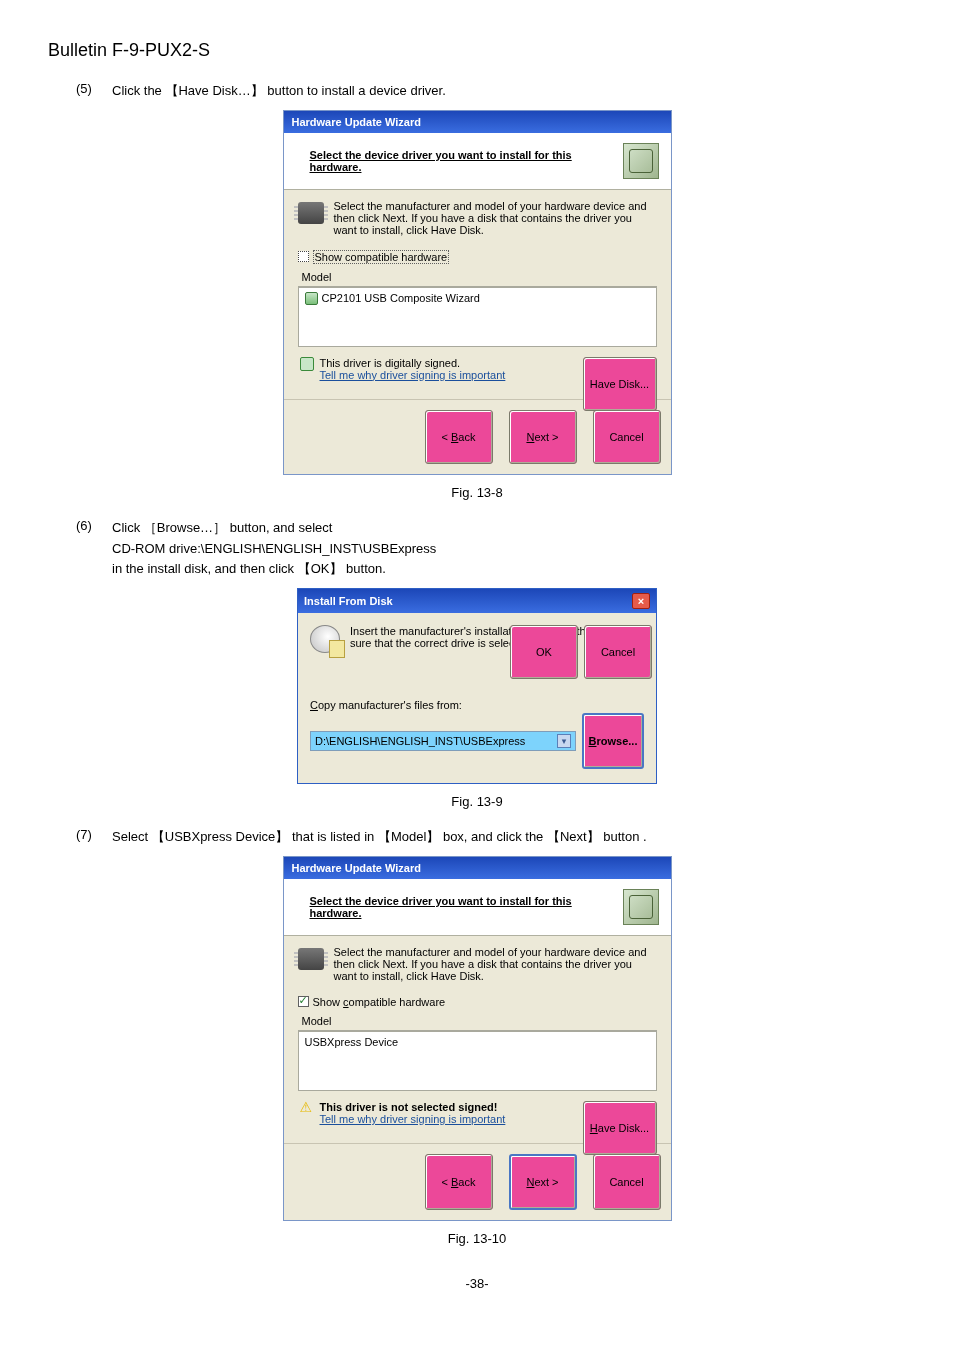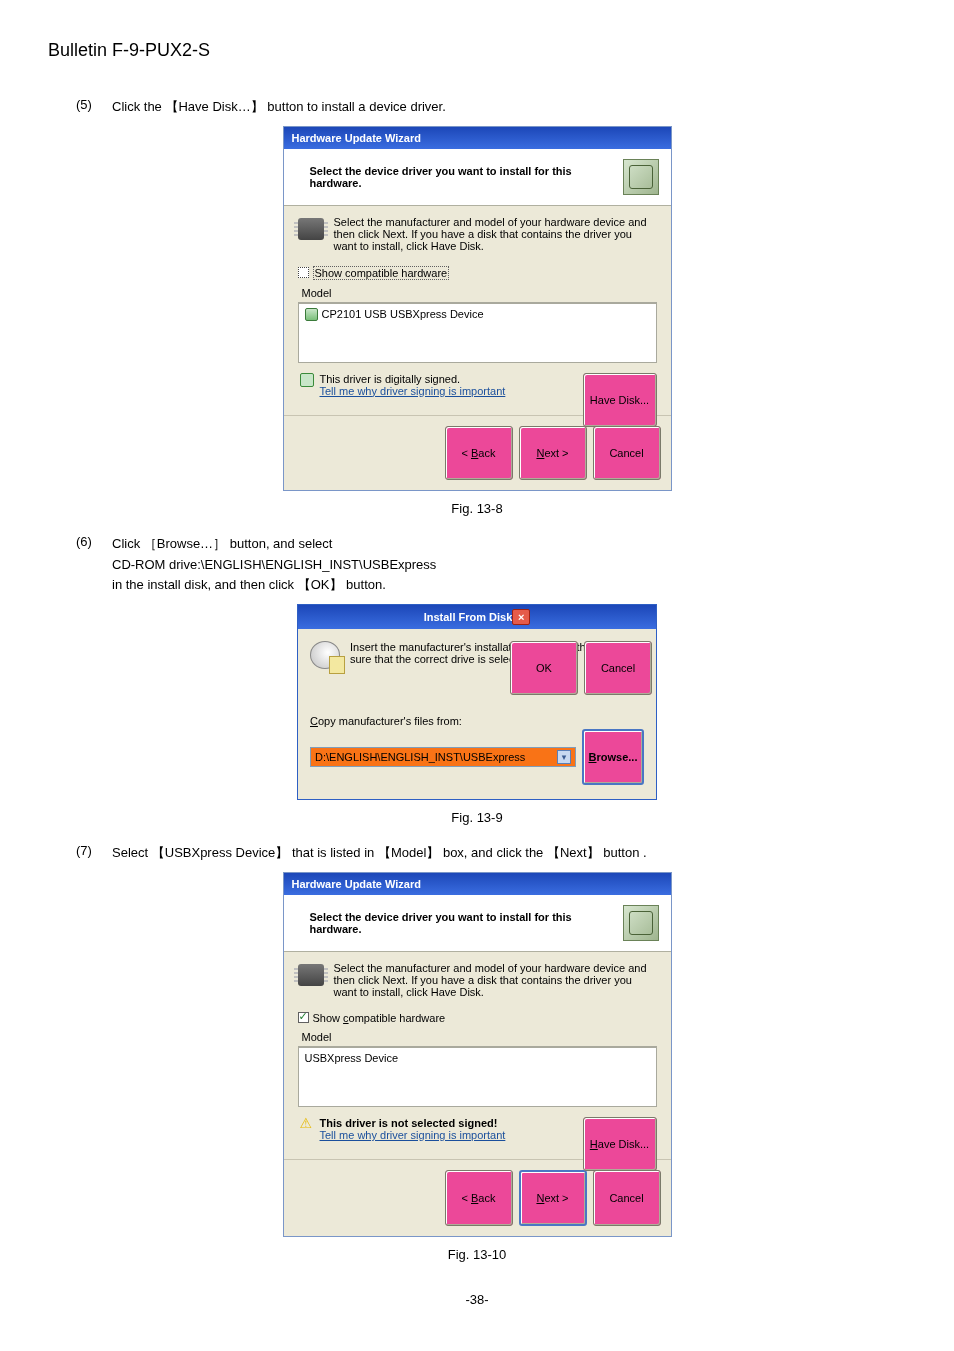--- a/index.html
+++ b/index.html
@@ -3,21 +3,21 @@
   <meta charset="utf-8">
   <style>
     * { box-sizing: border-box; margin: 0; padding: 0; }
     body {
       font-family: Arial, sans-serif;
       background: #fff;
       width: 954px;
       padding: 40px 48px;
       color: #000;
     }
-    .bulletin { font-size: 18px; margin-bottom: 36px; }
+    .bulletin { font-size: 18px; margin-bottom: 20px; }
     .step { font-size: 13px; margin: 12px 0 8px 28px; display: flex; }
     .step-num { min-width: 36px; }
     .step-text { line-height: 1.6; }
     .fig-caption { text-align: center; font-size: 13px; margin: 10px 0 18px; }
     .page-num { text-align: center; font-size: 13px; margin-top: 30px; }
 
     .wizard {
       width: 389px;
       margin: 4px auto 0;
       border: 1px solid #7a96c8;
@@ -31,21 +31,21 @@
       font-weight: bold;
       padding: 5px 8px;
     }
     .wizard-header {
       background: #fff;
       border-bottom: 1px solid #b0b0a0;
       padding: 10px 12px;
       display: flex;
       align-items: center;
     }
-    .wizard-header-text { font-weight: bold; flex: 1; padding-left: 14px; }
+    .wizard-header-text { font-weight: bold; flex: 1; padding-left: 14px; text-decoration: underline; }
     .wizard-header-icon {
       width: 36px; height: 36px;
       background: linear-gradient(135deg, #d7e6cf, #9fb58f);
       border: 1px solid #6a8258;
       position: relative;
     }
     .wizard-header-icon::after {
       content: "";
       position: absolute;
       left: 5px; top: 5px; right: 5px; bottom: 5px;
@@ -102,21 +102,21 @@
       position: relative;
     }
     .warn-icon::before {
       content: "⚠";
       color: #e6b800;
       font-size: 14px;
       position: absolute;
       top: -2px;
     }
     .hyperlink { color: #1a4f9c; text-decoration: underline; cursor: pointer; }
-    .btn-area { display: flex; justify-content: flex-end; gap: 6px; padding: 10px 10px; border-top: 1px solid #c8c4b2; margin-top: 8px; }
+    .btn-area { display: flex; justify-content: flex-end; gap: 16px; padding: 10px 10px; border-top: 1px solid #c8c4b2; margin-top: 8px; }
     .winbtn {
       background: #ec4899;
       border: 1px solid #7a7a6a;
       border-radius: 3px;
       padding: 20px 0;
       font-size: 11px;
       font-family: Tahoma, sans-serif;
       min-width: 68px;
       text-align: center;
       cursor: pointer;
@@ -134,21 +134,21 @@
       background: #ece9d8;
       font-family: Tahoma, sans-serif;
       font-size: 11px;
     }
     .ifd-title {
       background: linear-gradient(#1c47b8, #3a6de0);
       color: #fff;
       font-weight: bold;
       padding: 4px 6px;
       display: flex;
-      justify-content: center;
+      justify-content: space-between;
       align-items: center;
     }
     .close-x {
       width: 18px; height: 16px;
       background: #e55b4a;
       border: 1px solid #a02010;
       color: #fff;
       text-align: center;
       line-height: 14px;
       font-weight: bold;
@@ -171,21 +171,21 @@
       background: #f3e8a0;
       border: 1px solid #b8a040;
       right: -6px; bottom: -6px;
     }
     .ifd-text { flex: 1; }
     .ifd-btns { position: absolute; right: 4px; top: 12px; display: flex; flex-direction: row; gap: 6px; }
     .ifd-lower { margin-top: 46px; }
     .path-row { display: flex; gap: 6px; margin-top: 2px; align-items: center; }
     .path-input {
       flex: 1;
-      background: #f97316;
+      background: #7dd3fc;
       border: 1px solid #7f9db9;
       padding: 2px 4px;
       font-size: 11px;
       display: flex;
       justify-content: space-between;
       align-items: center;
     }
     .dropdown-arrow {
       width: 14px; height: 14px;
       background: #c8d8f0;
@@ -219,21 +219,21 @@
       <div>Select the manufacturer and model of your hardware device and then click Next. If you have a disk that contains the driver you want to install, click Have Disk.</div>
     </div>
     <div class="checkbox-row">
       <span class="chk dashed"></span>
       <span class="chklabel dashed">Show compatible hardware</span>
     </div>
     <div class="list-hdr">Model</div>
     <div class="model-box">
       <div class="model-item">
         <span class="model-icon-signed"></span>
-        <span>CP2101 USB USBXpress Device</span>
+        <span>CP2101 USB Composite Wizard</span>
       </div>
     </div>
     <div class="signed-wrap">
       <div class="signed-row">
         <span class="signed-icon"></span>
         <div>
           <div>This driver is digitally signed.</div>
           <span class="hyperlink">Tell me why driver signing is important</span>
         </div>
       </div>

